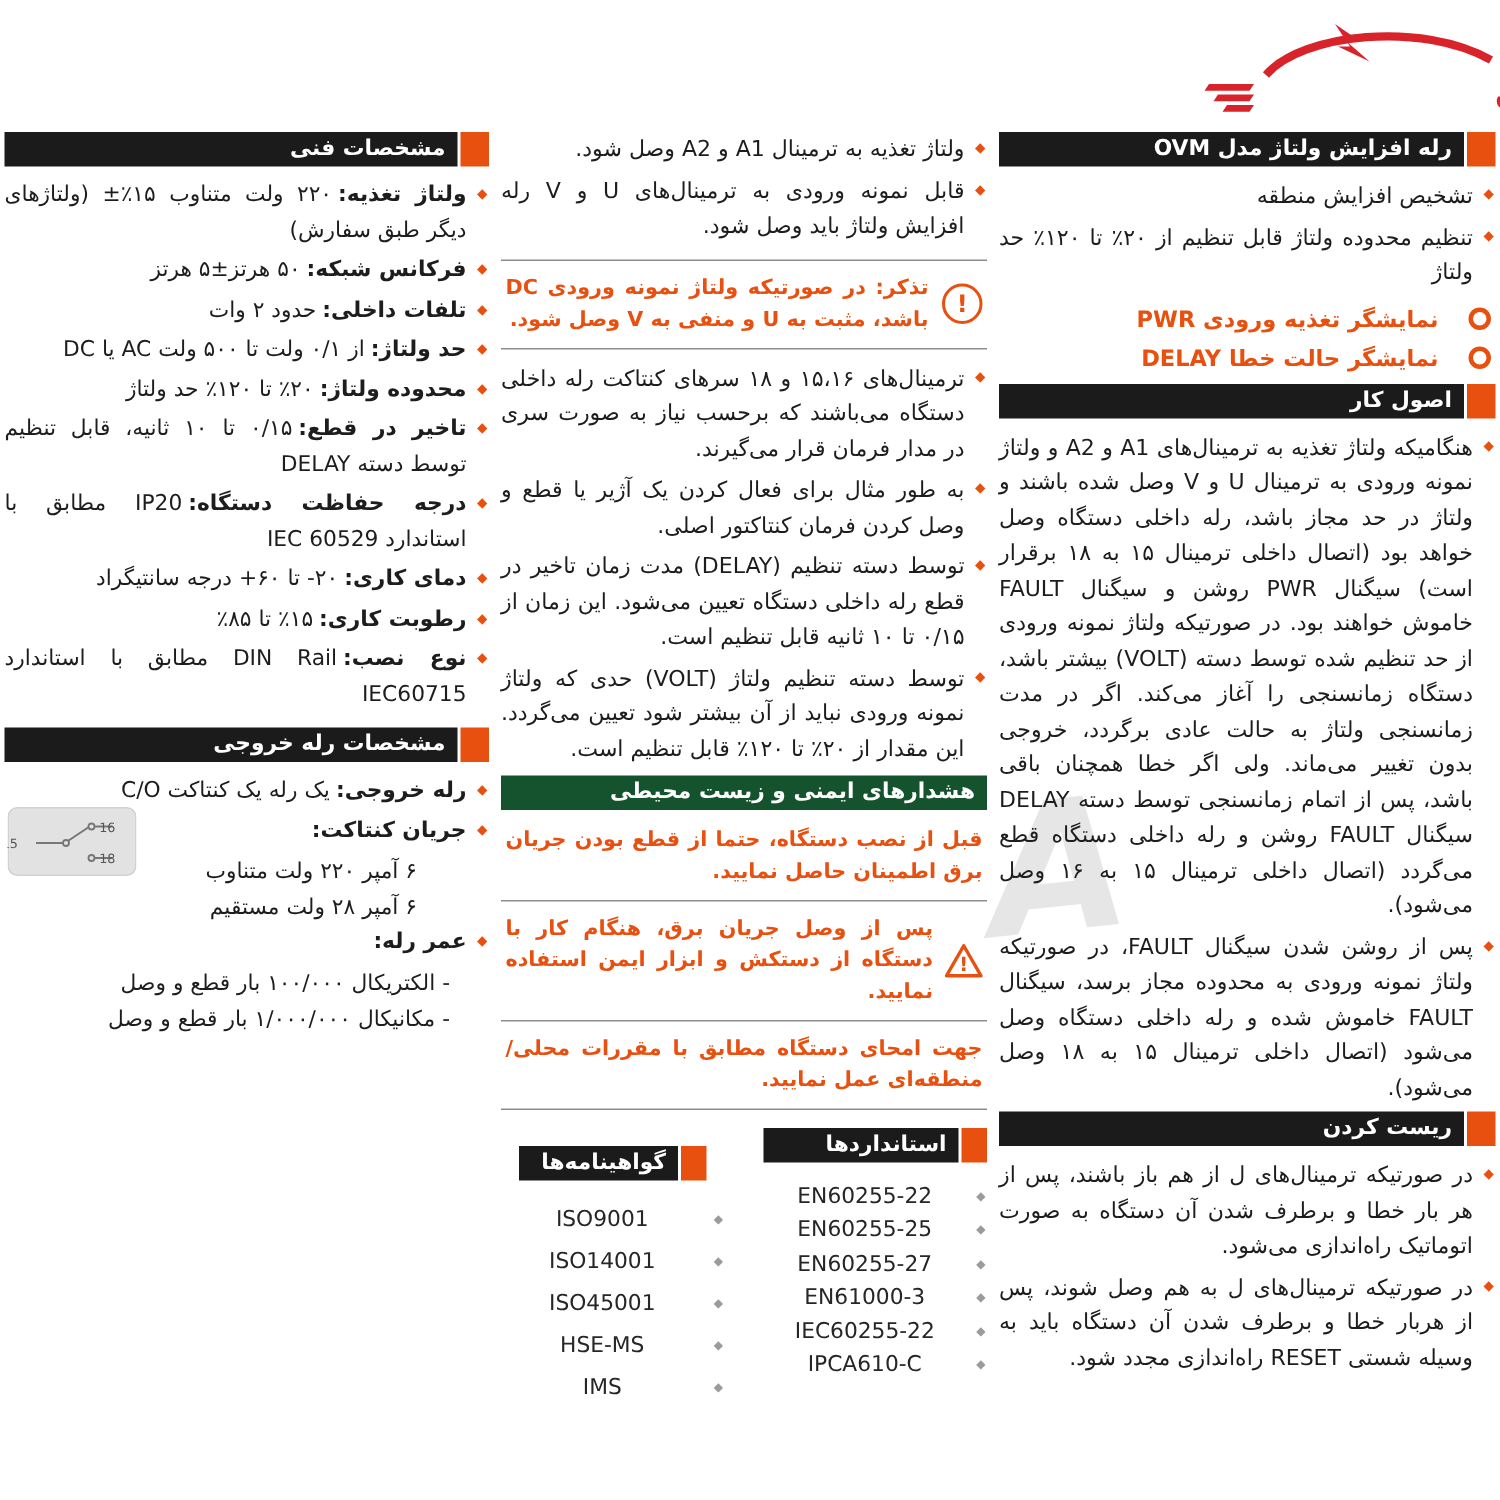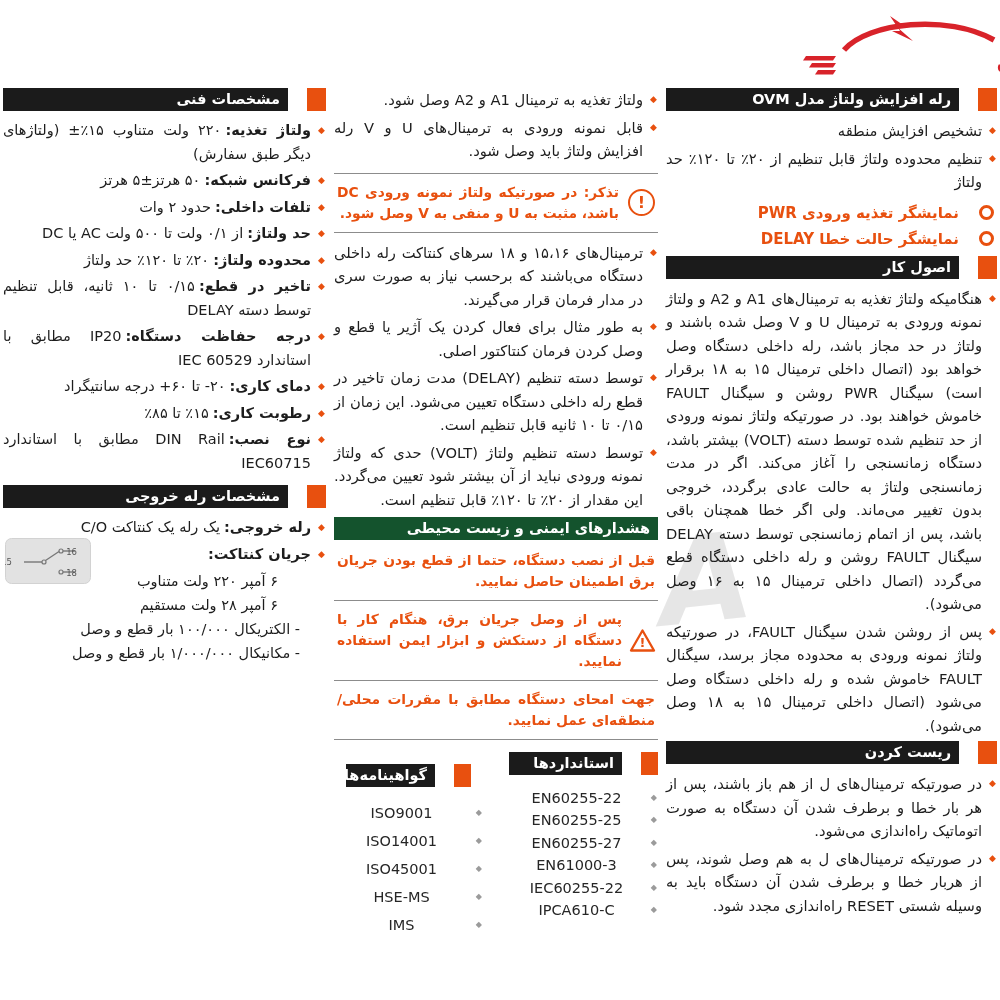--- a/index.html
+++ b/index.html
@@ -11,21 +11,21 @@
 
   
   .wm{position:absolute;top:520px;right:248px;font-size:120px;line-height:1;color:#c9c9c9;opacity:.45;font-weight:bold;font-style:italic;transform:rotate(-6deg);z-index:0;pointer-events:none;}
 
   .cols{position:absolute;top:88px;right:3px;left:3px;display:flex;gap:8px;z-index:1;}
   .col-main{width:331px;}
   .col-install{width:324px;}
   .col-specs{width:323px;}
 
   
-  .sec{display:flex;gap:19px;height:23px;margin:0 0 8px;}
+  .sec{display:flex;gap:2px;height:23px;margin:0 0 8px;}
   .sec .blk{width:19px;background:#e8500f;flex:none;}
   .sec .ttl{flex:1;background:#1b1b1b;color:#fff;font-weight:bold;font-size:14.5px;line-height:23px;padding:0 8px 0 4px;white-space:nowrap;overflow:hidden;}
   .sec.orange .ttl{background:#14532d;}
   .sec.mini-h .blk{width:17px;}
 
   
   .b{position:relative;padding:0 15px 0 0;margin:0 0 4px;font-size:14.7px;line-height:23.5px;text-align:justify;}
   .b .dm{position:absolute;right:1px;top:0;font-size:9px;color:#e8500f;line-height:23.5px;}
   .dm::before{content:"\25C6";}
 
@@ -201,20 +201,21 @@
       <div class="sec" style="margin-top:10px">
         <div class="blk"></div>
         <div class="ttl">مشخصات رله خروجی</div>
       </div>
 
       <div class="relay-body">
         <div class="sp"><span class="dm"></span><b>رله خروجی:</b><span>یک رله یک کنتاکت C/O</span></div>
         <div class="sp"><span class="dm"></span><b>جریان کنتاکت:</b></div>
         <div class="sub">۶ آمپر ۲۲۰ ولت متناوب</div>
         <div class="sub">۶ آمپر ۲۸ ولت مستقیم</div>
+        <div class="sp"><span class="dm"></span><b>عمر رله:</b></div>
         <div class="sub dash">- الکتریکال ۱۰۰/۰۰۰ بار قطع و وصل</div>
         <div class="sub dash">- مکانیکال ۱/۰۰۰/۰۰۰ بار قطع و وصل</div>
 
         <div class="contact-diagram">
           <svg width="86" height="46" viewBox="0 0 86 46">
             <rect x="0.5" y="0.5" width="85" height="45" rx="6" fill="#e2e2e2" stroke="#d2d2d2"></rect>
             <text x="7" y="27" font-size="8.5" fill="#555" font-family="DejaVu Sans, sans-serif">15</text>
             <line x1="19" y1="24" x2="37" y2="24" stroke="#777" stroke-width="1.4"></line>
             <circle cx="39" cy="24" r="2" fill="none" stroke="#777" stroke-width="1.2"></circle>
             <line x1="40.5" y1="22.5" x2="54" y2="13.5" stroke="#777" stroke-width="1.4"></line>

